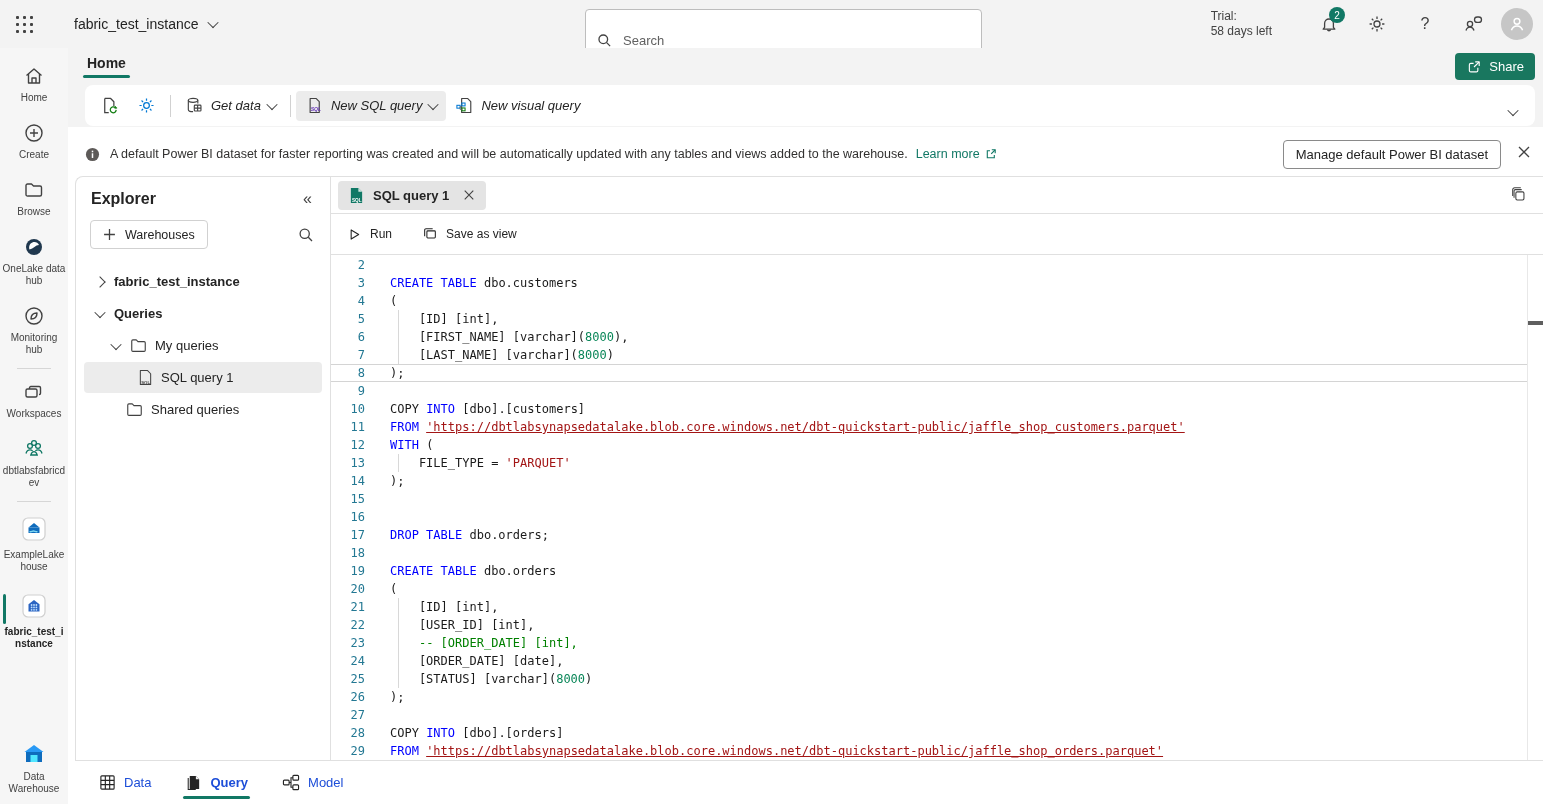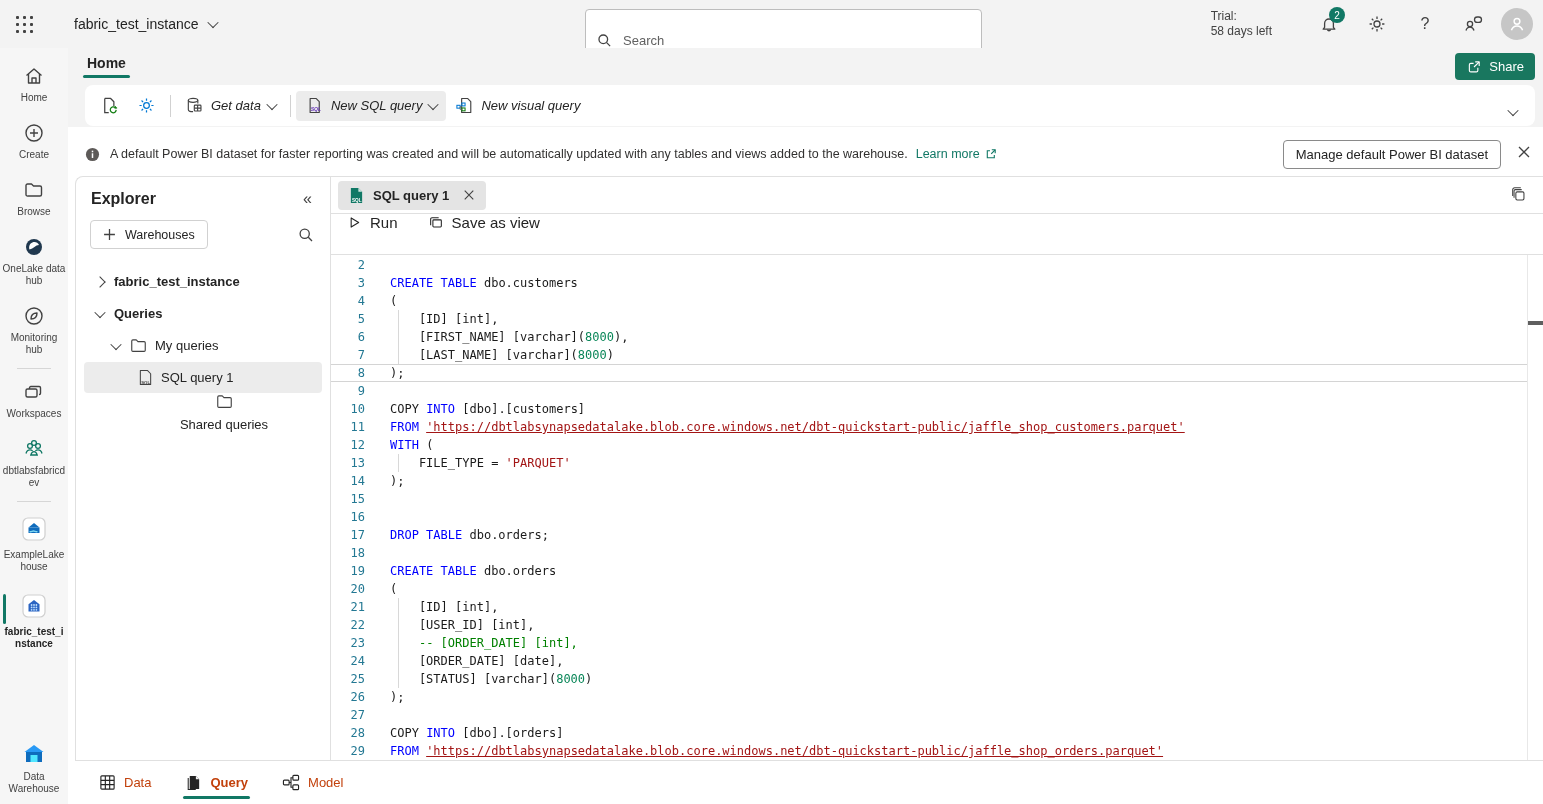--- a/index.html
+++ b/index.html
@@ -81,22 +81,22 @@
   .tree-row.selected{background:#ececec;}
   .tree-row .chevslot{width:12px;display:flex;justify-content:center;flex:none;}
 
   
   .editor{flex:1;display:flex;flex-direction:column;position:relative;min-width:0;}
   .tabrow{height:36px;border-bottom:1px solid #e0e0e0;display:flex;align-items:center;padding-left:7px;position:relative;flex:none;}
   .qtab{height:29px;background:#e4e4e4;border-radius:4px;display:flex;align-items:center;gap:9px;padding:0 11px;
         font-size:13px;font-weight:bold;color:#242424;cursor:pointer;}
   .tab-close{margin-left:5px;display:flex;cursor:pointer;}
   .copy-btn{position:absolute;right:15px;top:9px;cursor:pointer;}
-  .runbar{height:40px;border-bottom:1px solid #e0e0e0;display:flex;align-items:flex-start;padding-left:16px;gap:30px;
-          font-size:15px;color:#242424;flex:none;}
+  .runbar{height:40px;border-bottom:1px solid #e0e0e0;display:flex;align-items:center;padding-left:16px;gap:30px;
+          font-size:12px;color:#242424;flex:none;}
   .run-item{display:flex;align-items:center;gap:8px;cursor:pointer;}
 
   .code{flex:1;position:relative;font-family:"DejaVu Sans Mono",monospace;font-size:12px;overflow:hidden;background:#fff;}
   .code-lines{position:absolute;left:0;right:15px;top:1px;}
   .crow{height:18px;line-height:18px;display:flex;white-space:pre;position:relative;box-sizing:border-box;}
   .crow .ln{width:46px;text-align:right;padding-right:12px;color:#237893;flex:none;box-sizing:border-box;}
   .crow .ct{padding-left:13px;}
   .crow.current{border-top:1px solid #d4d4d4;border-bottom:1px solid #d4d4d4;line-height:16px;}
   .crow.guide::before{content:"";position:absolute;left:67px;top:0;bottom:0;width:1px;background:#d8d8d8;}
   .tk-pl{color:#1b1b1b;}
@@ -104,21 +104,21 @@
   .tk-num{color:#098658;}
   .tk-str{color:#a31515;}
   .tk-link{color:#a31515;text-decoration:underline;}
   .tk-com{color:#008000;}
   .vscroll{position:absolute;right:0;top:0;bottom:0;width:15px;border-left:1px solid #e8e8e8;background:#fff;}
   .vmark{position:absolute;right:0;top:66px;width:15px;height:4px;background:#5f5f5f;cursor:pointer;}
 
   
   .bottombar{position:absolute;left:75px;right:0;bottom:0;height:44px;background:#fff;border-top:1px solid #e0e0e0;
              display:flex;align-items:center;padding-left:24px;gap:34px;box-sizing:border-box;}
-  .btab{display:flex;align-items:center;gap:8px;font-size:13px;color:#c2410c;height:44px;position:relative;cursor:pointer;}
+  .btab{display:flex;align-items:center;gap:8px;font-size:13px;color:#1d4ed8;height:44px;position:relative;cursor:pointer;}
   .btab.selected{font-weight:bold;}
   .btab.selected::after{content:"";position:absolute;left:-2px;right:-2px;bottom:6px;height:3px;border-radius:2px;background:#117865;}
 </style>
 </head>
 <body>
 
 <div class="topbar">
   <div class="waffle-btn">
     <span class="waffle">
         <i></i>
@@ -450,21 +450,21 @@
         </div>
         <div class="tree-row selected" style="padding-left: 54px;">
           <span class="icon">
             <svg width="15" height="17" viewBox="0 0 16 18" fill="none">
               <path d="M2.5 1.5h7.5l3.5 3.5v11.5H2.5z" stroke="#424242" stroke-width="1.1" stroke-linejoin="round"></path>
               <text x="3.4" y="15.4" font-size="4.6" font-family="Liberation Sans,sans-serif" font-weight="bold" fill="#424242">SQL</text>
             </svg>
           </span>
           <span>SQL query 1</span>
         </div>
-        <div class="tree-row" style="padding-left: 42px; flex-direction: column;">
+        <div class="tree-row" style="padding-left: 42px;">
           <span class="icon">
             <svg width="17" height="15" viewBox="0 0 18 16" fill="none" stroke="#424242" stroke-width="1.2" stroke-linejoin="round">
               <path d="M1.8 3.2a1.2 1.2 0 0 1 1.2-1.2h3.6l1.8 1.8h6.6a1.2 1.2 0 0 1 1.2 1.2v8a1.2 1.2 0 0 1-1.2 1.2H3a1.2 1.2 0 0 1-1.2-1.2z"></path>
             </svg>
           </span>
           <span>Shared queries</span>
         </div>
       </div>
   </div>
 

